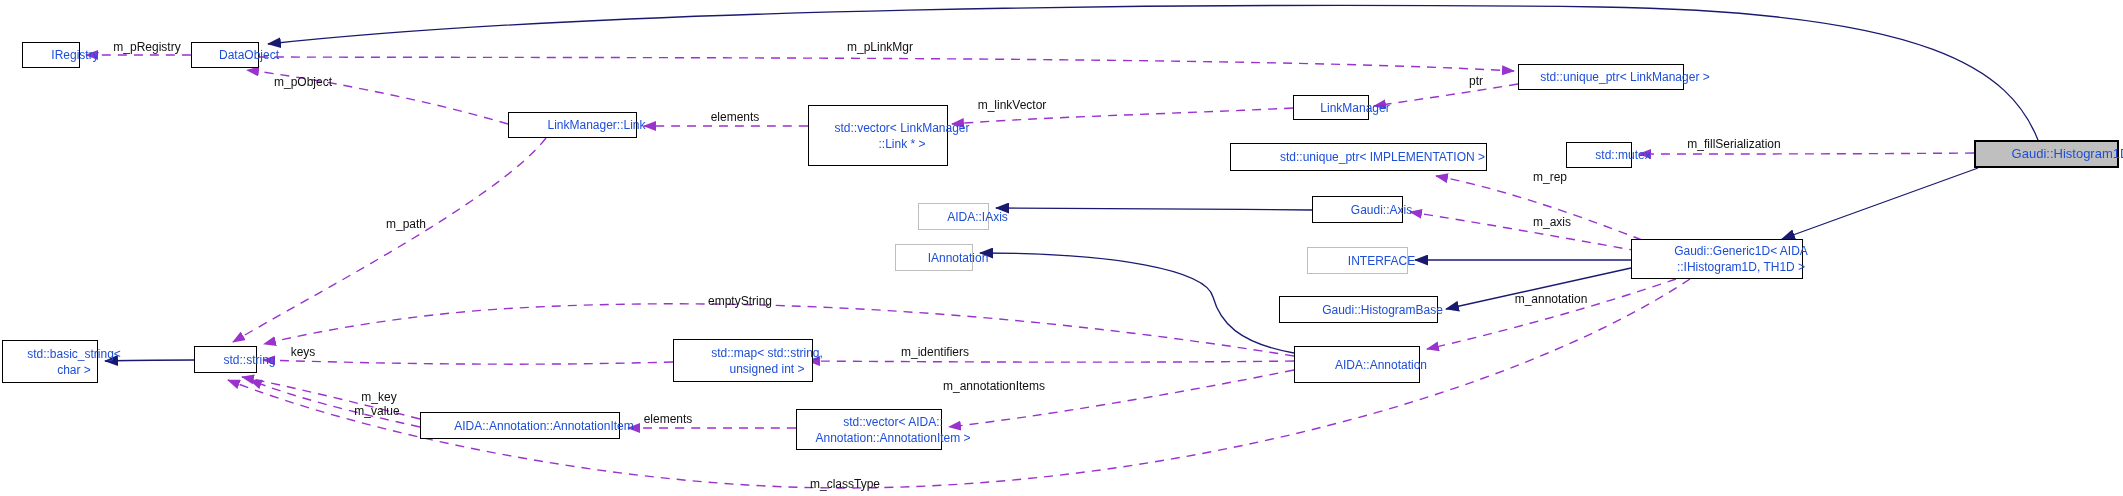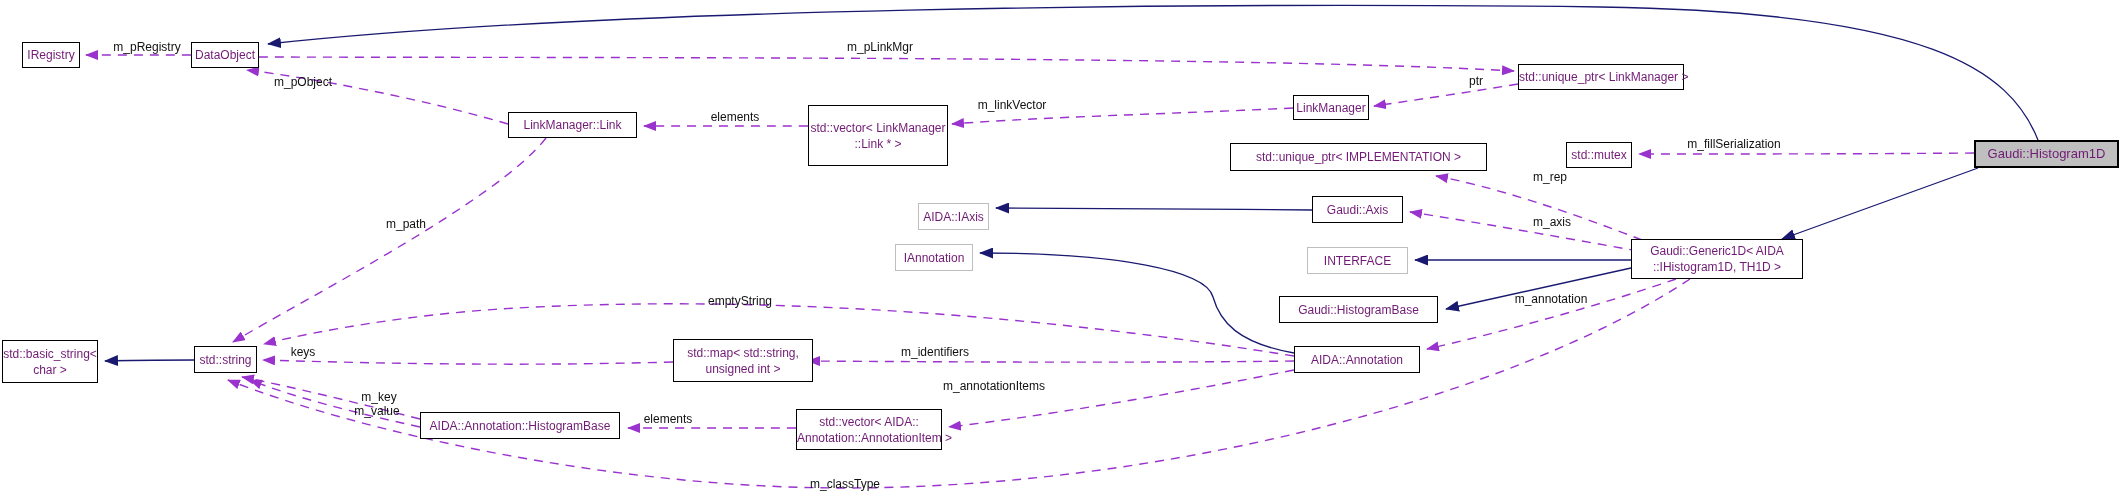--- a/index.html
+++ b/index.html
@@ -20,26 +20,28 @@
     width:2123px;height:496px;
   }
   .node{
     position:absolute;
     box-sizing:border-box;
     background:var(--node-fill,#fff);
     border:1px solid var(--node-border,#000);
     display:flex;
     flex-direction:column;
     justify-content:center;
+    align-items:center;
     font-size:12px;
     line-height:16px;
     white-space:nowrap;
-    color:#701a75;
+    color:#1d4ed8;
     text-align:center;
     z-index:2;
+    padding-left:48px;
   }
   .node.selected{
     background:var(--selected-fill,#bfbfbf);
     border:2px solid var(--node-border,#000);
     font-size:13px;
   }
   .node.external{
     border-color:var(--external-border,#bebebe);
   }
   .edge-label{
@@ -134,36 +136,36 @@
       <div class="node external" style="left: 1307px; top: 247px; width: 101px; height: 27px;">
         <div class="node-line">INTERFACE</div>
       </div>
       <div class="node normal" style="left: 1631px; top: 239px; width: 172px; height: 40px;">
         <div class="node-line">Gaudi::Generic1D&lt; AIDA</div>
         <div class="node-line">::IHistogram1D, TH1D &gt;</div>
       </div>
       <div class="node normal" style="left: 1279px; top: 296px; width: 159px; height: 27px;">
         <div class="node-line">Gaudi::HistogramBase</div>
       </div>
-      <div class="node normal" style="left: 1294px; top: 346px; width: 126px; height: 27px;">
+      <div class="node normal" style="left: 1294px; top: 346px; width: 126px; height: 37px;">
         <div class="node-line">AIDA::Annotation</div>
       </div>
       <div class="node normal" style="left: 2px; top: 340px; width: 96px; height: 43px;">
         <div class="node-line">std::basic_string&lt;</div>
         <div class="node-line">char &gt;</div>
       </div>
       <div class="node normal" style="left: 194px; top: 346px; width: 63px; height: 27px;">
         <div class="node-line">std::string</div>
       </div>
       <div class="node normal" style="left: 673px; top: 339px; width: 140px; height: 43px;">
         <div class="node-line">std::map&lt; std::string,</div>
         <div class="node-line">unsigned int &gt;</div>
       </div>
       <div class="node normal" style="left: 420px; top: 412px; width: 200px; height: 27px;">
-        <div class="node-line">AIDA::Annotation::HistogramBase</div>
+        <div class="node-line">AIDA::Annotation::AnnotationItem</div>
       </div>
       <div class="node normal" style="left: 796px; top: 409px; width: 146px; height: 41px;">
         <div class="node-line">std::vector&lt; AIDA::</div>
         <div class="node-line">Annotation::AnnotationItem &gt;</div>
       </div>
     </div>
   <div id="labels-layer">
       <span class="edge-label" style="left: 147px; top: 47px;">m_pRegistry</span>
       <span class="edge-label" style="left: 303px; top: 82px;">m_pObject</span>
       <span class="edge-label" style="left: 880px; top: 47px;">m_pLinkMgr</span>

